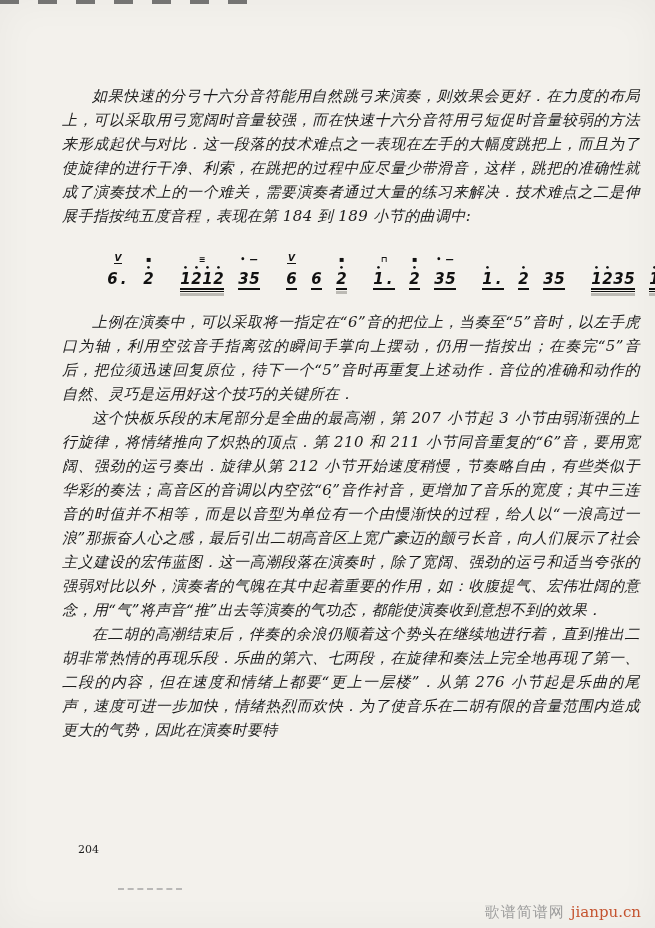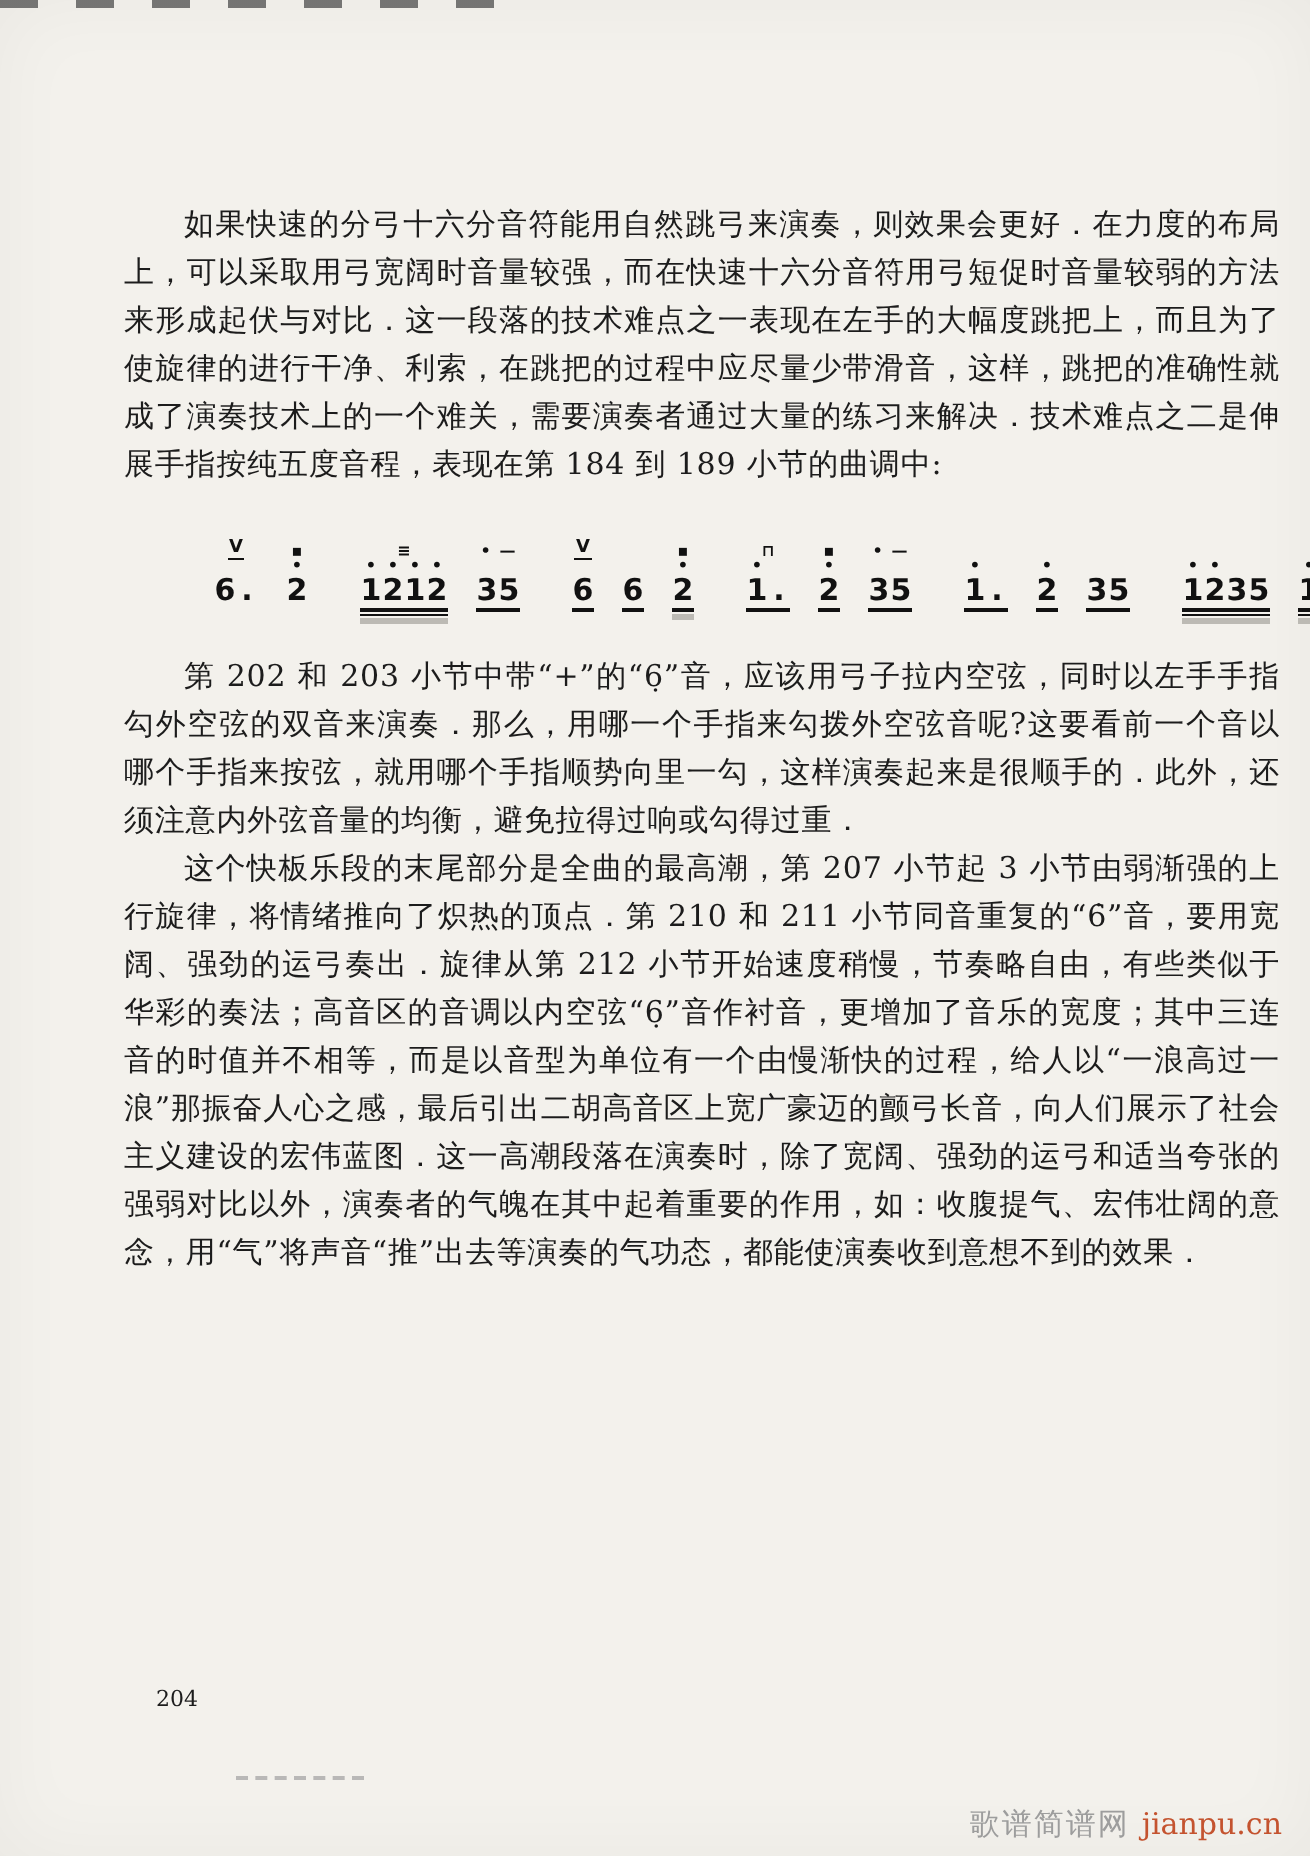--- a/index.html
+++ b/index.html
@@ -1,21 +1,21 @@
 <!DOCTYPE html>
 <html><head>
 <meta charset="utf-8">
 <style>
   html,body{margin:0;padding:0;}
   body{width:655px;height:928px;background:#e8e6e1;font-family:"DejaVu Serif","Liberation Serif",serif;}
   .page{position:relative;width:655px;height:928px;background:#f3f1ec;overflow:hidden;
         box-shadow:inset 0 0 40px rgba(0,0,0,0.04);}
   .top-dashes{position:absolute;top:0;left:0;width:262px;height:4px;
         background:repeating-linear-gradient(90deg,#4c4c4c 0 19px,transparent 19px 38px);opacity:.75;}
-  .content{position:absolute;top:100px;left:62px;width:578px;color:#1c1c1c;}
+  .content{position:absolute;top:84px;left:62px;width:578px;color:#1c1c1c;font-style:italic;}
   .content p{margin:0;font-size:15px;line-height:24px;text-align:justify;text-indent:2em;
         letter-spacing:.4px;word-break:break-all;}
   
   .notation{display:flex;align-items:flex-end;padding-left:38px;margin:16px 0 14px;min-height:52px;}
   .note{display:inline-flex;flex-direction:column;align-items:center;margin:0 7px;}
   .above{height:14px;width:100%;display:flex;justify-content:space-around;align-items:flex-end;
         font-size:8px;font-weight:bold;line-height:1;font-family:"DejaVu Sans",sans-serif;color:#111;}
   .vmark{border-bottom:1.5px solid #111;font-size:9px;padding:0 1px;}
   .digits{display:flex;}
   .dcol{display:flex;flex-direction:column;align-items:center;min-width:11px;}
@@ -296,22 +296,23 @@
           </span>
           <span class="ulwrap">
             <span class="uline"></span>
             <span class="uline"></span>
             <span class="uline smudge"></span>
           </span>
         </span>
         <span class="bar"></span>
       </div>
 
-    <p>第 202 和 203 小节中带“+”的“6̣”音，应该用弓子拉内空弦，同时以左手手指勾外空弦的双音来演奏．那么，用哪一个手指来勾拨外空弦音呢?这要看前一个音以哪个手指来按弦，就用哪个手指顺势向里一勾，这样演奏起来是很顺手的．此外，还须注意内外弦音量的均衡，避免拉得过响或勾得过重．</p>
+    <p>上例在演奏中，可以采取将一指定在“6”音的把位上，当奏至“5”音时，以左手虎口为轴，利用空弦音手指离弦的瞬间手掌向上摆动，仍用一指按出；在奏完“5”音后，把位须迅速回复原位，待下一个“5”音时再重复上述动作．音位的准确和动作的自然、灵巧是运用好这个技巧的关键所在．</p>
     <p>这个快板乐段的末尾部分是全曲的最高潮，第 207 小节起 3 小节由弱渐强的上行旋律，将情绪推向了炽热的顶点．第 210 和 211 小节同音重复的“6̇”音，要用宽阔、强劲的运弓奏出．旋律从第 212 小节开始速度稍慢，节奏略自由，有些类似于华彩的奏法；高音区的音调以内空弦“6̣”音作衬音，更增加了音乐的宽度；其中三连音的时值并不相等，而是以音型为单位有一个由慢渐快的过程，给人以“一浪高过一浪”那振奋人心之感，最后引出二胡高音区上宽广豪迈的颤弓长音，向人们展示了社会主义建设的宏伟蓝图．这一高潮段落在演奏时，除了宽阔、强劲的运弓和适当夸张的强弱对比以外，演奏者的气魄在其中起着重要的作用，如：收腹提气、宏伟壮阔的意念，用“气”将声音“推”出去等演奏的气功态，都能使演奏收到意想不到的效果．</p>
+    <p>在二胡的高潮结束后，伴奏的余浪仍顺着这个势头在继续地进行着，直到推出二胡非常热情的再现乐段．乐曲的第六、七两段，在旋律和奏法上完全地再现了第一、二段的内容，但在速度和情绪上都要“更上一层楼”．从第 276 小节起是乐曲的尾声，速度可进一步加快，情绪热烈而欢快．为了使音乐在二胡有限的音量范围内造成更大的气势，因此在演奏时要特</p>
   </div>
 
   <div class="page-number">204</div>
 
   <div class="mid-artifact"></div>
 
   <div class="watermark">
     <span class="wm-name">歌谱简谱网</span><span class="wm-url">jianpu.cn</span>
   </div>
 

